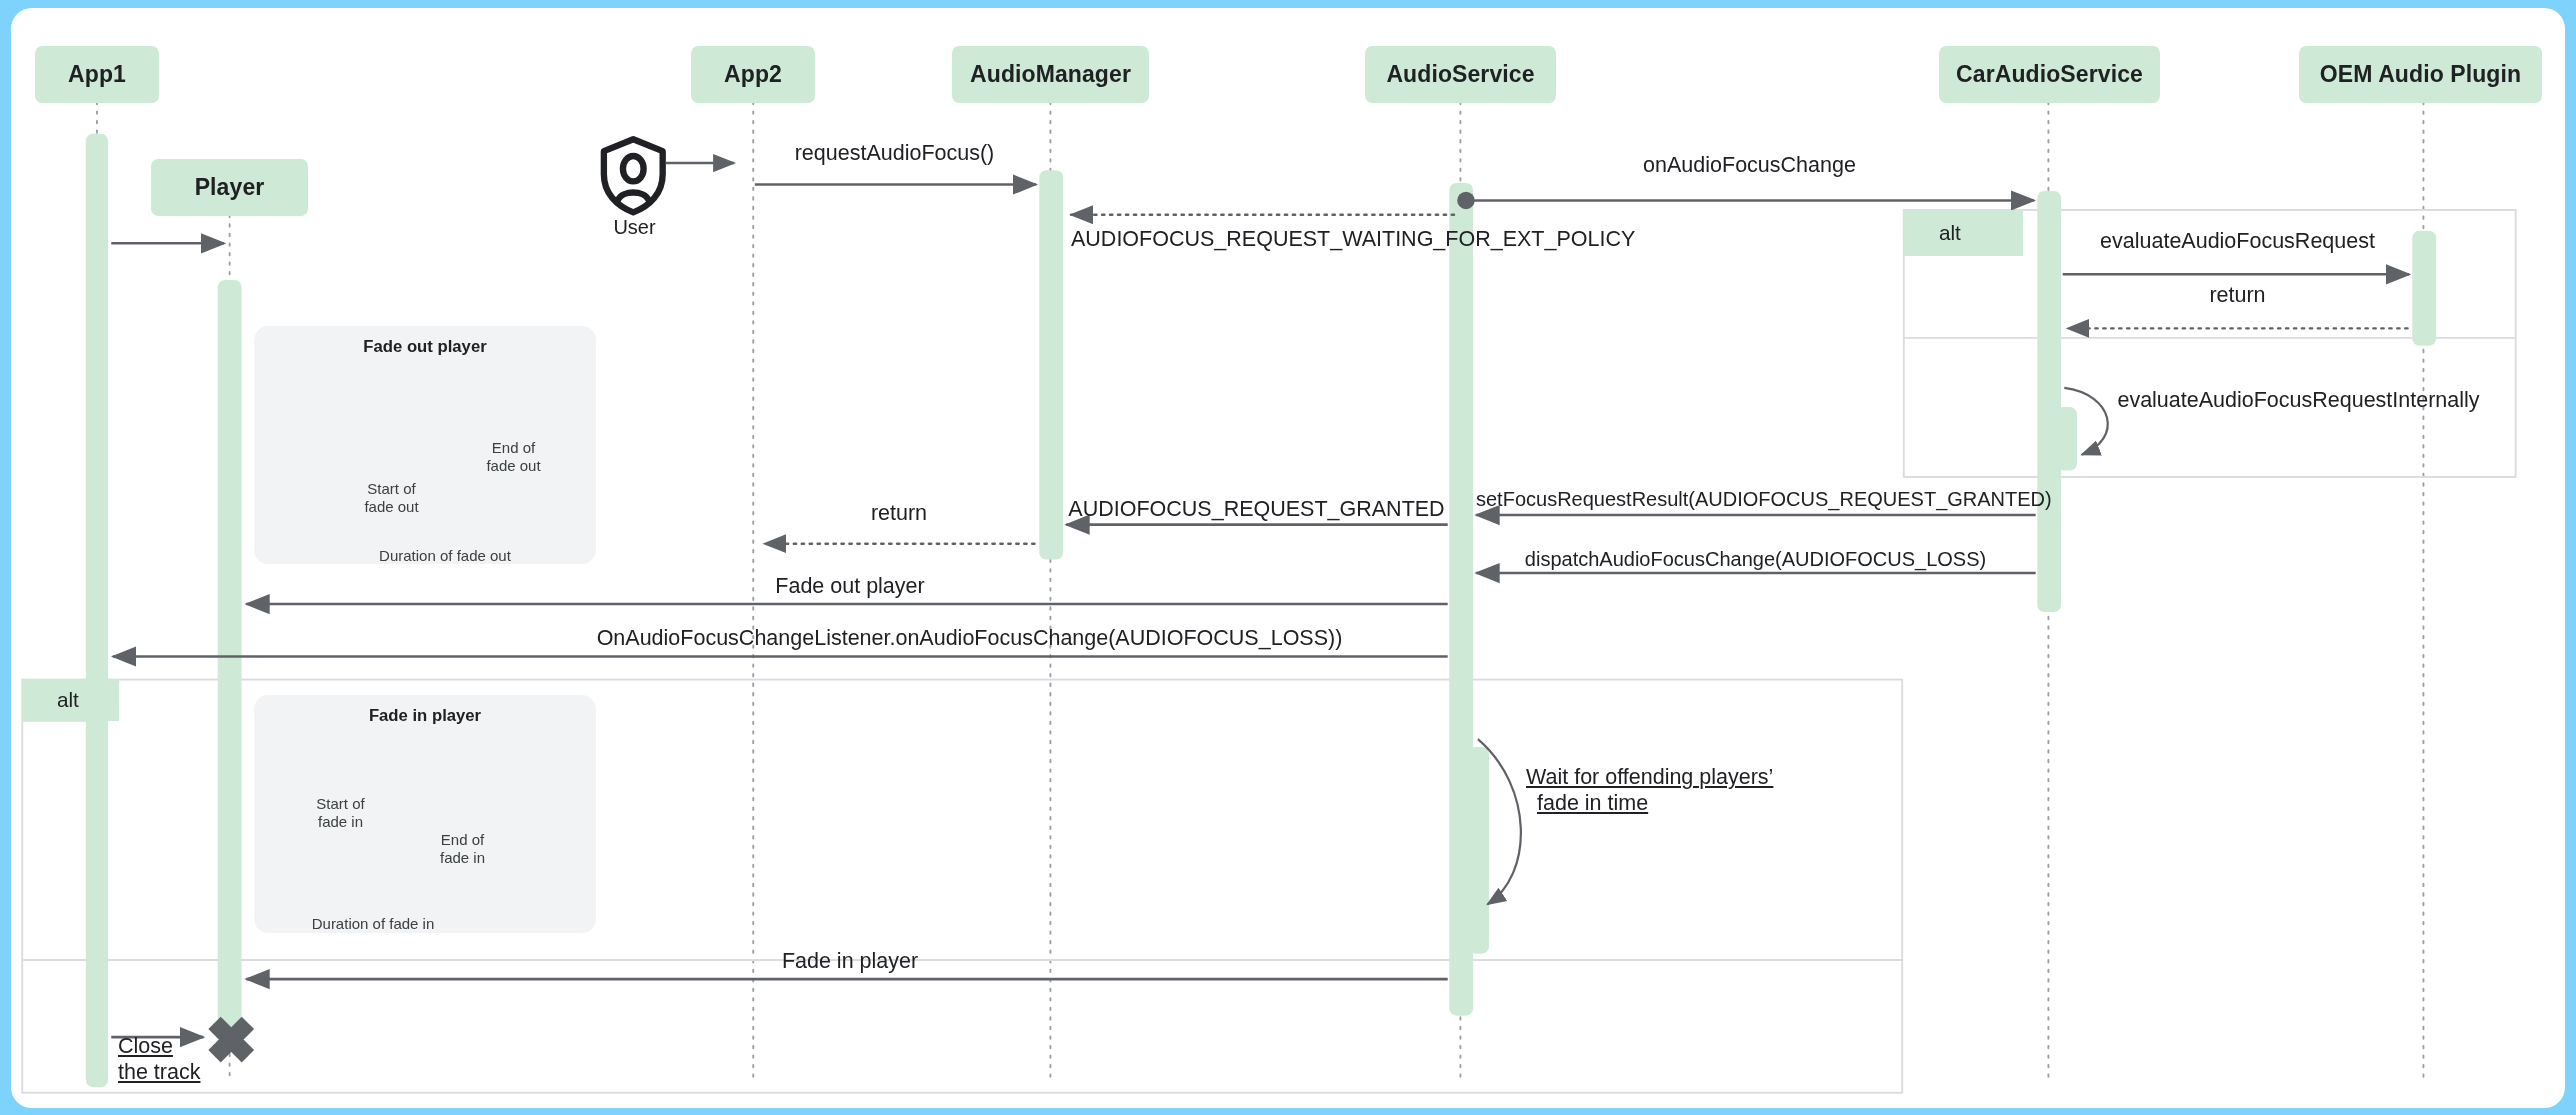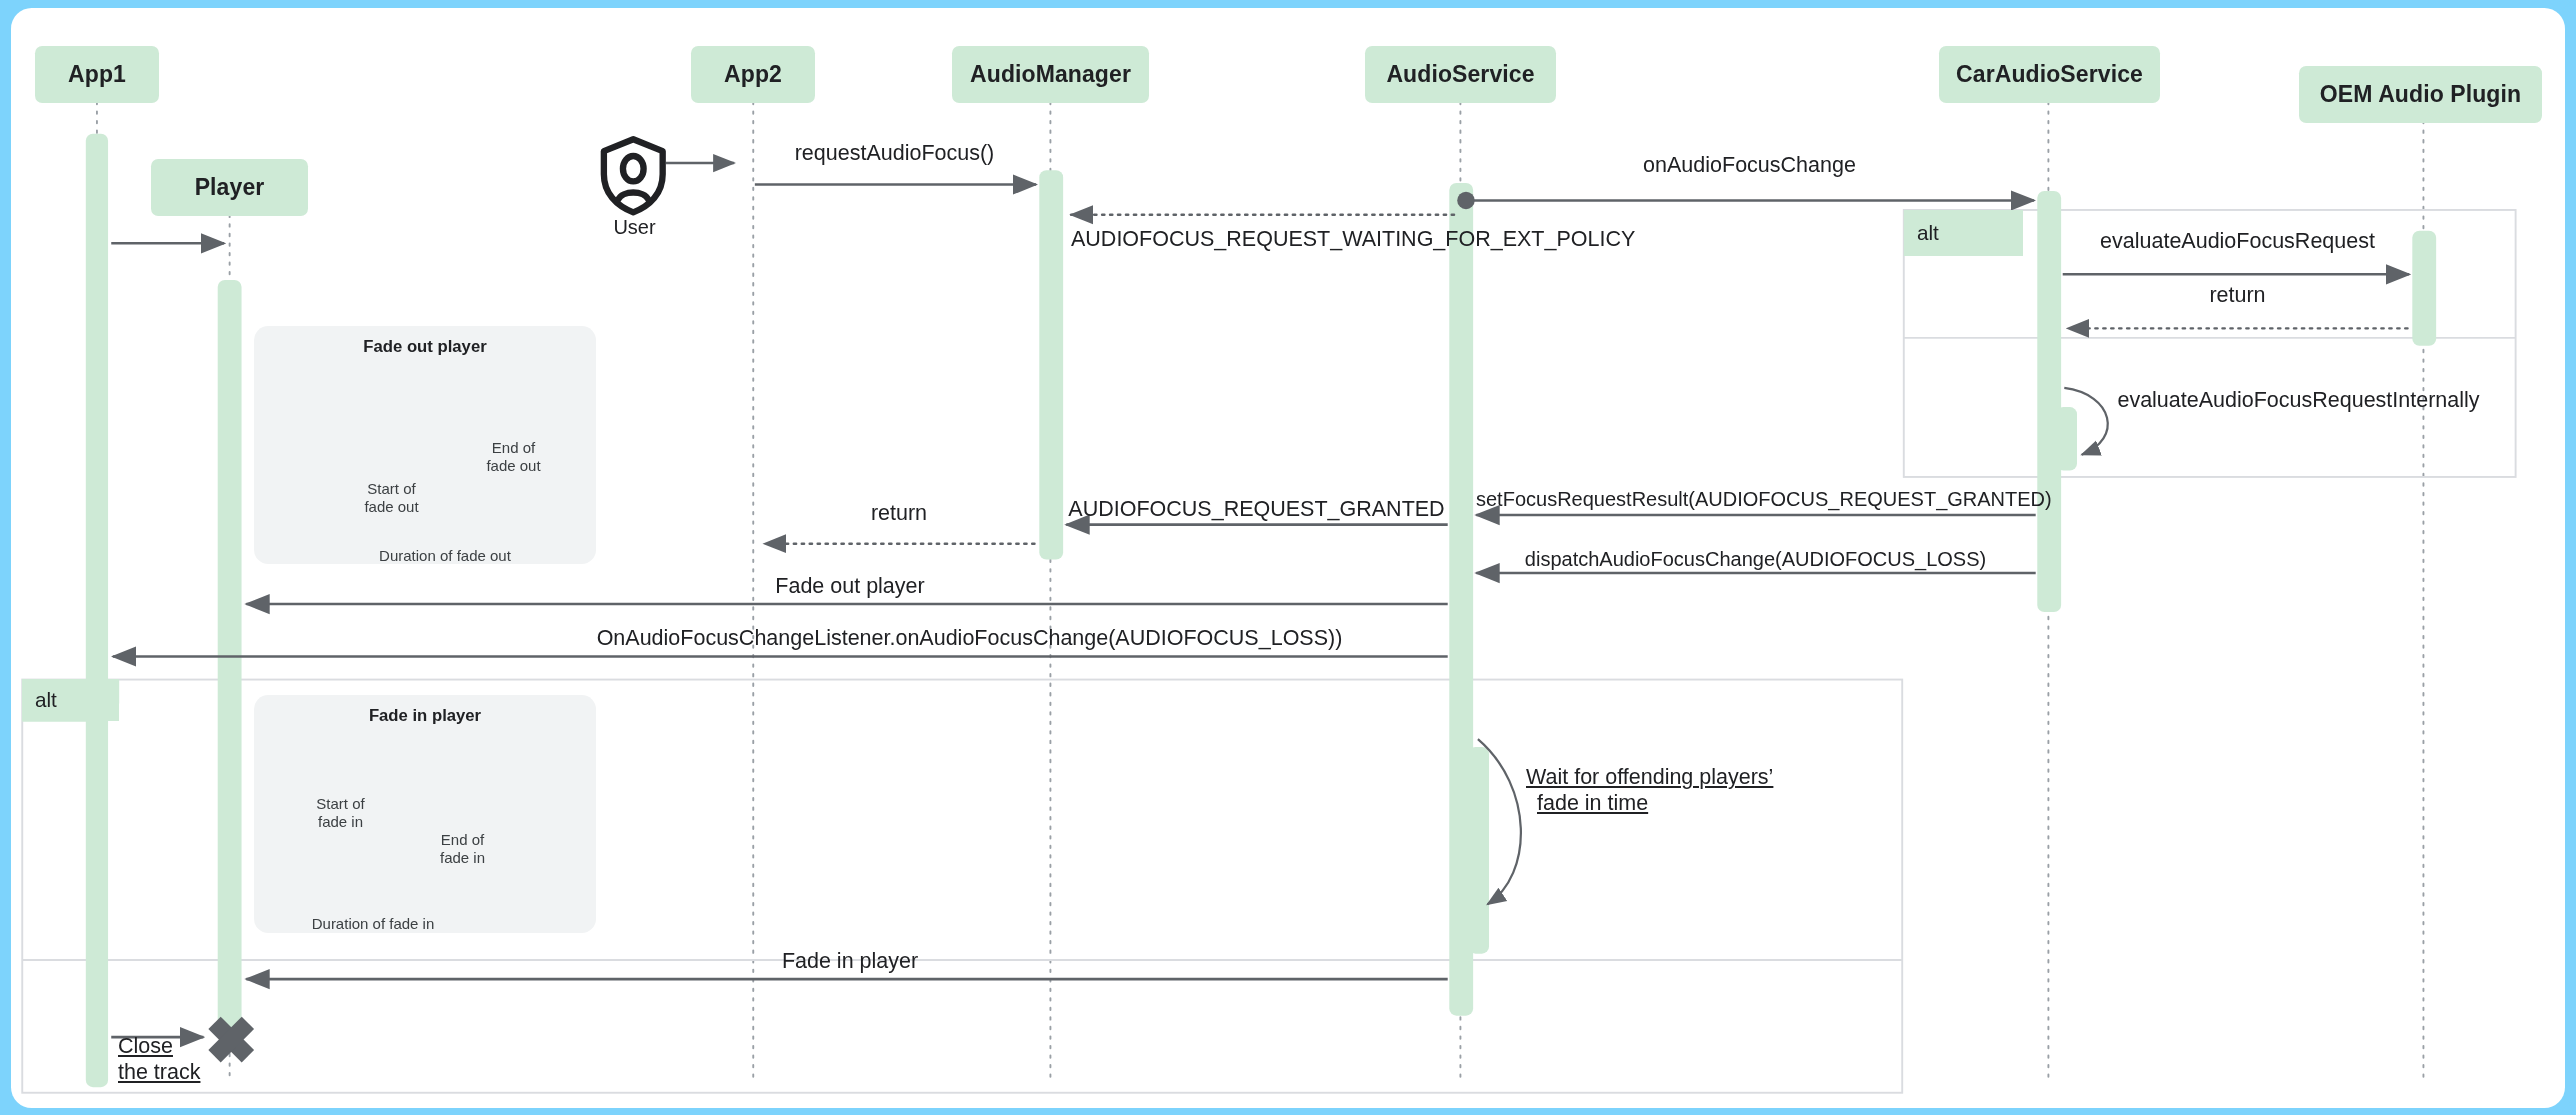--- a/index.html
+++ b/index.html
@@ -45,21 +45,21 @@
     position:absolute;
     font-size:21.5px;color:#202124;
     line-height:1.22;
     text-decoration:underline;
   }
   .frag-tag{
     position:absolute;
     background:#ceead6;
     font-size:20.7px;color:#202124;
     display:flex;align-items:center;
-    padding-left:13px;
+    padding-left:35px;
     box-sizing:border-box;
   }
   .chart-box{
     position:absolute;
     background:#f1f3f4;
     border-radius:14.3px;
   }
   .chart-title{
     position:absolute;width:100%;text-align:center;
     font-size:16.7px;font-weight:bold;color:#202124;
@@ -203,21 +203,21 @@
   <div class="lifeline-head sz-l" style="left:151px;top:159px;width:157px;height:57px;">Player</div>
 
   <div class="lifeline-head sz-l" style="left:691px;top:46px;width:124px;height:57px;">App2</div>
 
   <div class="lifeline-head sz-l" style="left:952px;top:46px;width:197px;height:57px;">AudioManager</div>
 
   <div class="lifeline-head sz-l" style="left:1365px;top:46px;width:191px;height:57px;">AudioService</div>
 
   <div class="lifeline-head sz-l" style="left:1939px;top:46px;width:221px;height:57px;">CarAudioService</div>
 
-  <div class="lifeline-head sz-l" style="left:2299px;top:46px;width:243px;height:57px;margin-top:20px;">OEM Audio Plugin</div>
+  <div class="lifeline-head sz-l" style="left:2299px;top:46px;width:243px;height:57px;">OEM Audio Plugin</div>
 
   <div class="actor-label" style="left:585px;top:216px;width:99px;">User</div>
 
   <div class="frag-tag" style="left:1904px;top:210px;width:119px;height:46px;">alt</div>
 
   <div class="frag-tag" style="left:22px;top:679px;width:97px;height:42px;">alt</div>
 
   <div class="msg-label" style="left:753px;top:141px;width:283px;">requestAudioFocus()</div>
 
   <div class="msg-label" style="left:1464px;top:153px;width:571px;">onAudioFocusChange</div>

